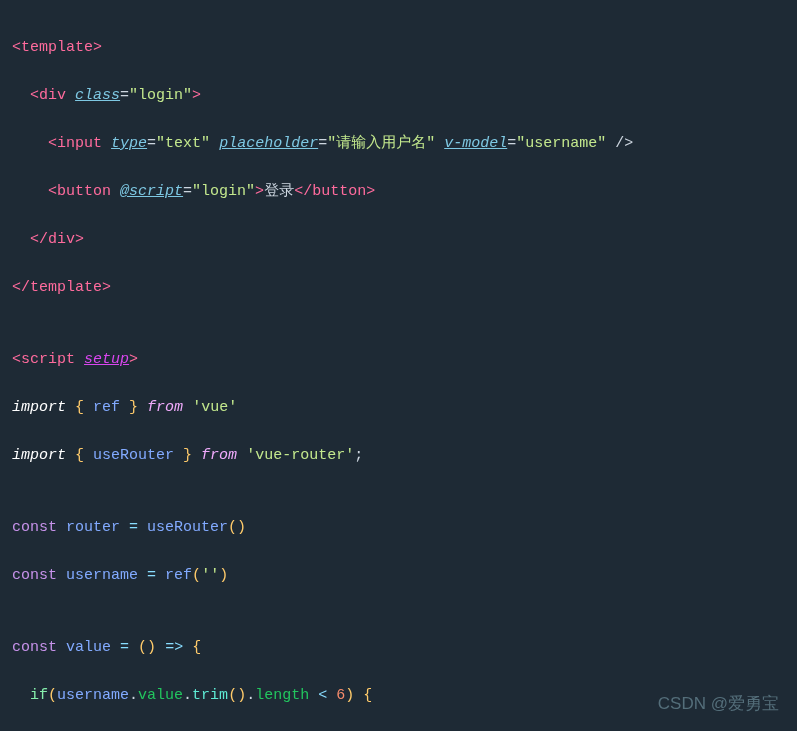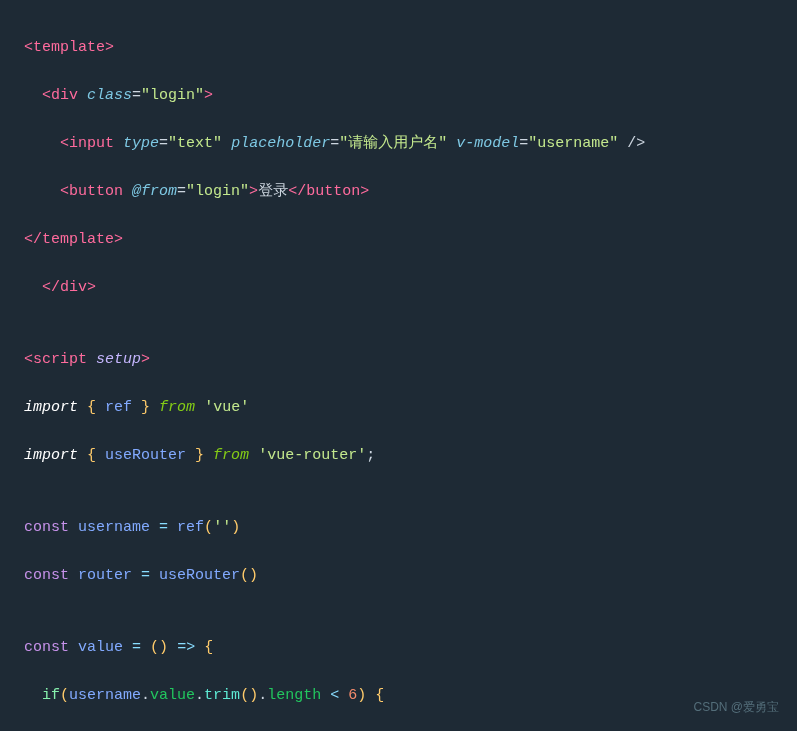--- a/index.html
+++ b/index.html
@@ -20,72 +20,71 @@
     }
 
     .code-block {
       white-space: pre;
       background-color: #1e2a35;
     }
 
     .line {
       display: block;
       white-space: pre;
-      margin-left: 12px;
     }
 
     
     .tag { color: #ff6b9d; }
-    .attr-name { color: #7ec8e3; font-style: italic; }
+    .attr-name { color: #7ec8e3; font-style: italic; text-decoration: underline; }
     .attr-value { color: #c3e88d; }
     .import-kw { color: #ffffff; font-style: italic; }
-    .from-kw { color: #84cc16; font-style: italic; text-align: center; }
+    .from-kw { color: #f0abfc; font-style: italic; text-align: center; }
     .string { color: #c3e88d; }
     .var-name { color: #82aaff; }
     .func-name { color: #82aaff; }
     .const-kw { color: #c792ea; }
     .operator { color: #89ddff; }
     .arrow { color: #89ddff; }
     .brace { color: #ffcb6b; }
     .paren { color: #ffcb6b; }
     .method { color: #5eead4; }
     .number { color: #f78c6c; }
     .property { color: #22c55e; }
     .if-kw { color: #86efac; }
-    .setup-attr { color: #c4b5fd; font-style: italic; }
+    .setup-attr { color: #d946ef; font-style: italic; text-decoration: underline; }
     .normal { color: #cdd6e0; }
     .lt { color: #ff6b9d; }
     .gt { color: #ff6b9d; }
 
     .watermark {
       position: fixed;
       bottom: 14px;
       right: 18px;
       color: #546e7a;
-      font-size: 12px;
+      font-size: 17px;
       font-family: sans-serif;
     }
   </style>
 </head>
 <body>
 
 <div class="code-block">
 <span class="line"><span class="lt">&lt;</span><span class="tag">template</span><span class="gt">&gt;</span></span>
 <span class="line">  <span class="lt">&lt;</span><span class="tag">div</span> <span class="attr-name">class</span><span class="normal">=</span><span class="attr-value">"login"</span><span class="gt">&gt;</span></span>
 <span class="line">    <span class="lt">&lt;</span><span class="tag">input</span> <span class="attr-name">type</span><span class="normal">=</span><span class="attr-value">"text"</span> <span class="attr-name">placeholder</span><span class="normal">=</span><span class="attr-value">"请输入用户名"</span> <span class="attr-name">v-model</span><span class="normal">=</span><span class="attr-value">"username"</span> <span class="normal">/&gt;</span></span>
-<span class="line">    <span class="lt">&lt;</span><span class="tag">button</span> <span class="attr-name">@from</span><span class="normal">=</span><span class="attr-value">"login"</span><span class="gt">&gt;</span><span class="normal">登录</span><span class="lt">&lt;/</span><span class="tag">button</span><span class="gt">&gt;</span></span>
+<span class="line">    <span class="lt">&lt;</span><span class="tag">button</span> <span class="attr-name">@script</span><span class="normal">=</span><span class="attr-value">"login"</span><span class="gt">&gt;</span><span class="normal">登录</span><span class="lt">&lt;/</span><span class="tag">button</span><span class="gt">&gt;</span></span>
+<span class="line">  <span class="lt">&lt;/</span><span class="tag">div</span><span class="gt">&gt;</span></span>
 <span class="line"><span class="lt">&lt;/</span><span class="tag">template</span><span class="gt">&gt;</span></span>
-<span class="line">  <span class="lt">&lt;/</span><span class="tag">div</span><span class="gt">&gt;</span></span>
 <span class="line"></span>
 <span class="line"><span class="lt">&lt;</span><span class="tag">script</span> <span class="setup-attr">setup</span><span class="gt">&gt;</span></span>
 <span class="line"><span class="import-kw">import</span> <span class="brace">{ </span><span class="var-name">ref</span><span class="brace"> }</span> <span class="from-kw">from</span> <span class="string">'vue'</span></span>
 <span class="line"><span class="import-kw">import</span> <span class="brace">{ </span><span class="var-name">useRouter</span><span class="brace"> }</span> <span class="from-kw">from</span> <span class="string">'vue-router'</span><span class="normal">;</span></span>
 <span class="line"></span>
+<span class="line"><span class="const-kw">const</span> <span class="var-name">router</span> <span class="operator">=</span> <span class="func-name">useRouter</span><span class="paren">()</span></span>
 <span class="line"><span class="const-kw">const</span> <span class="var-name">username</span> <span class="operator">=</span> <span class="func-name">ref</span><span class="paren">(</span><span class="string">''</span><span class="paren">)</span></span>
-<span class="line"><span class="const-kw">const</span> <span class="var-name">router</span> <span class="operator">=</span> <span class="func-name">useRouter</span><span class="paren">()</span></span>
 <span class="line"></span>
 <span class="line"><span class="const-kw">const</span> <span class="var-name">value</span> <span class="operator">=</span> <span class="paren">()</span> <span class="arrow">=&gt;</span> <span class="brace">{</span></span>
 <span class="line">  <span class="if-kw">if</span><span class="paren">(</span><span class="var-name">username</span><span class="normal">.</span><span class="property">value</span><span class="normal">.</span><span class="method">trim</span><span class="paren">()</span><span class="normal">.</span><span class="property">length</span> <span class="operator">&lt;</span> <span class="number">6</span><span class="paren">)</span> <span class="brace">{</span></span>
 
 
 
 
 
 
 

